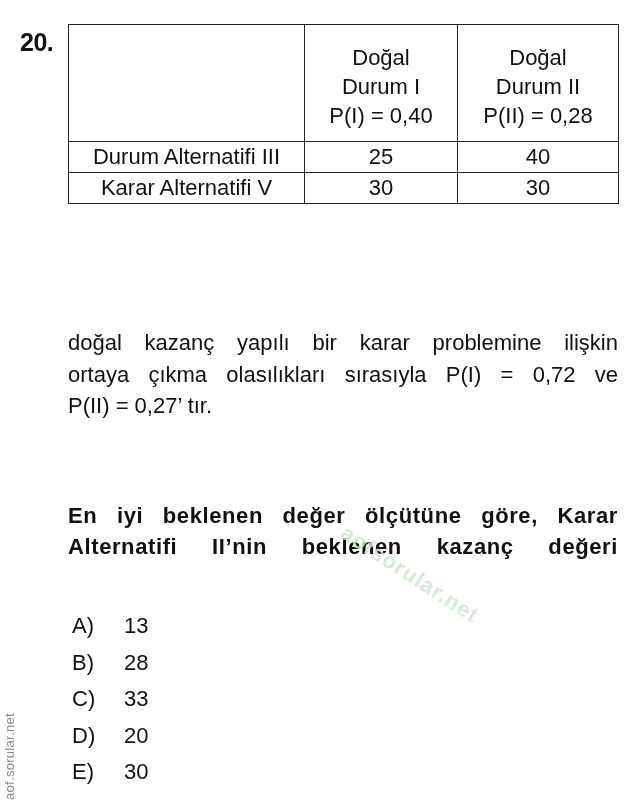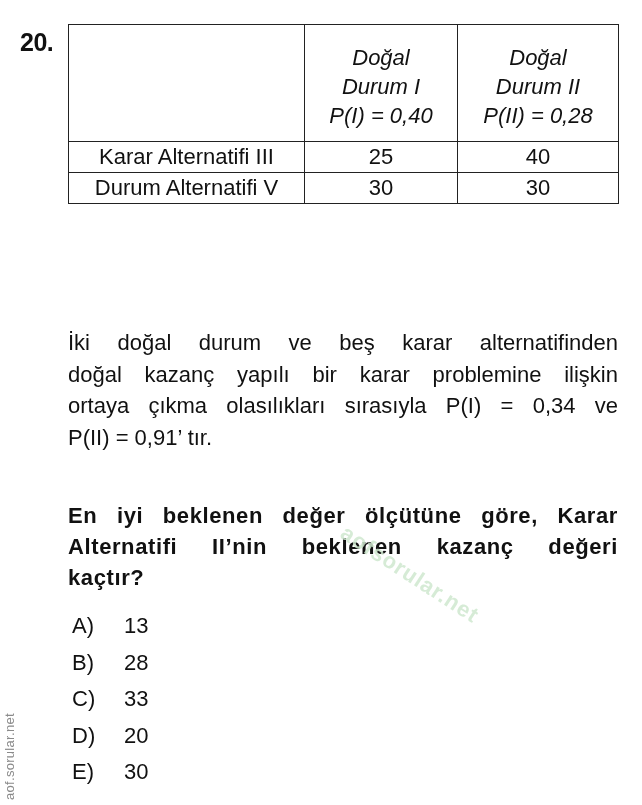--- a/index.html
+++ b/index.html
@@ -34,21 +34,21 @@
       border: 1.5px solid #222;
       text-align: center;
       padding: 0;
       line-height: 28px;
     }
     table.strat td.c0 { width: 235px; }
     table.strat td.c1 { width: 152px; }
     table.strat td.c2 { width: 160px; }
     table.strat tr.head td { height: 116px; vertical-align: middle; }
     table.strat tr.head td .hl { display: block; line-height: 29px; }
-    table.strat tr.head td .hwrap { padding-top: 6px; font-style: italic; }
+    table.strat tr.head td .hwrap { padding-top: 6px; }
     table.strat tr.row td { height: 30px; }
     .para {
       position: absolute;
       left: 68px;
       top: 327px;
       width: 550px;
       font-size: 22px;
       line-height: 31.5px;
       text-align: justify;
       text-align-last: left;
@@ -131,43 +131,41 @@
     </td>
     <td class="c2">
       <div class="hwrap">
         <span class="hl">Doğal</span>
         <span class="hl">Durum II</span>
         <span class="hl">P(II) = 0,28</span>
       </div>
     </td>
   </tr>
   <tr class="row">
-    <td class="c0">Karar Alternatifi III</td>
+    <td class="c0">Durum Alternatifi III</td>
     <td class="c1">25</td>
     <td class="c2">40</td>
   </tr>
   <tr class="row">
-    <td class="c0">Durum Alternatifi V</td>
+    <td class="c0">Karar Alternatifi V</td>
     <td class="c1">30</td>
     <td class="c2">30</td>
   </tr>
 </tbody>
   </table>
 
 <div class="para">
-  <span class="line">İki doğal durum ve beş karar alternatifinden</span>
   <span class="line">doğal kazanç yapılı bir karar problemine ilişkin</span>
-  <span class="line">ortaya çıkma olasılıkları sırasıyla P(I) = 0,34 ve</span>
-  <span class="line last">P(II) = 0,91’ tır.</span>
+  <span class="line">ortaya çıkma olasılıkları sırasıyla P(I) = 0,72 ve</span>
+  <span class="line last">P(II) = 0,27’ tır.</span>
 </div>
 
 <div class="question">
   <span class="line">En iyi beklenen değer ölçütüne göre, Karar</span>
   <span class="line">Alternatifi II’nin beklenen kazanç değeri</span>
-  <span class="line last">kaçtır?</span>
 </div>
 
 <div class="options">
   <div class="opt">
     <span class="letter">A)</span>
     <span class="val">13</span>
   </div>
   <div class="opt">
     <span class="letter">B)</span>
     <span class="val">28</span>

